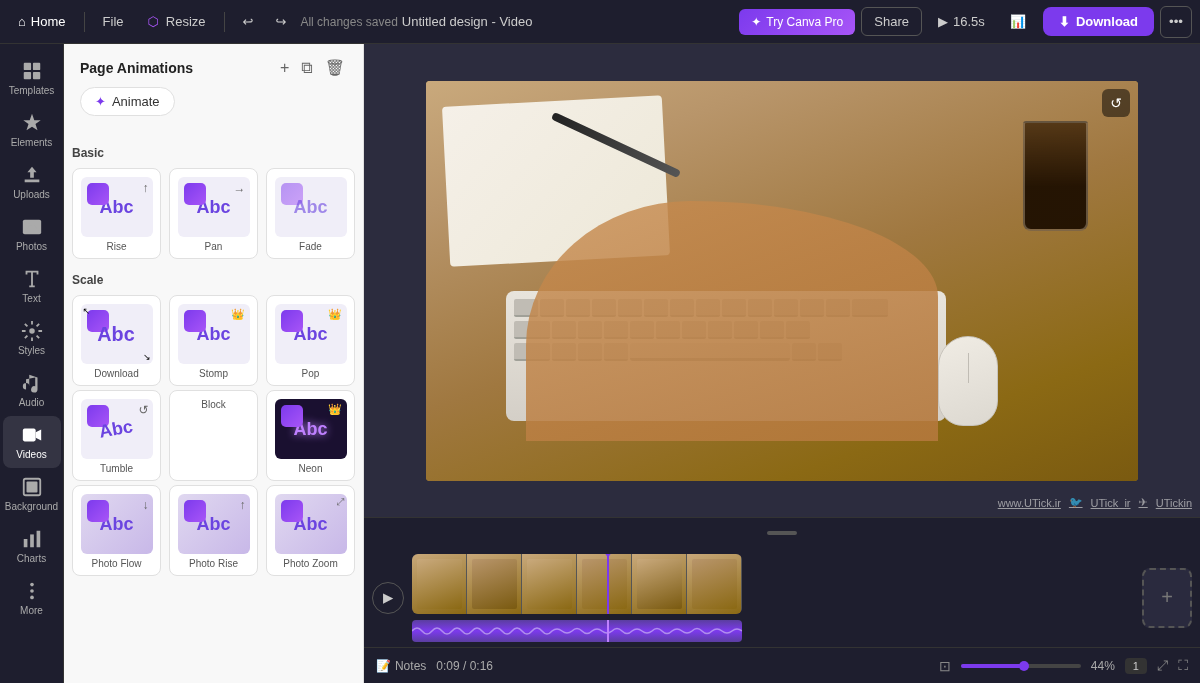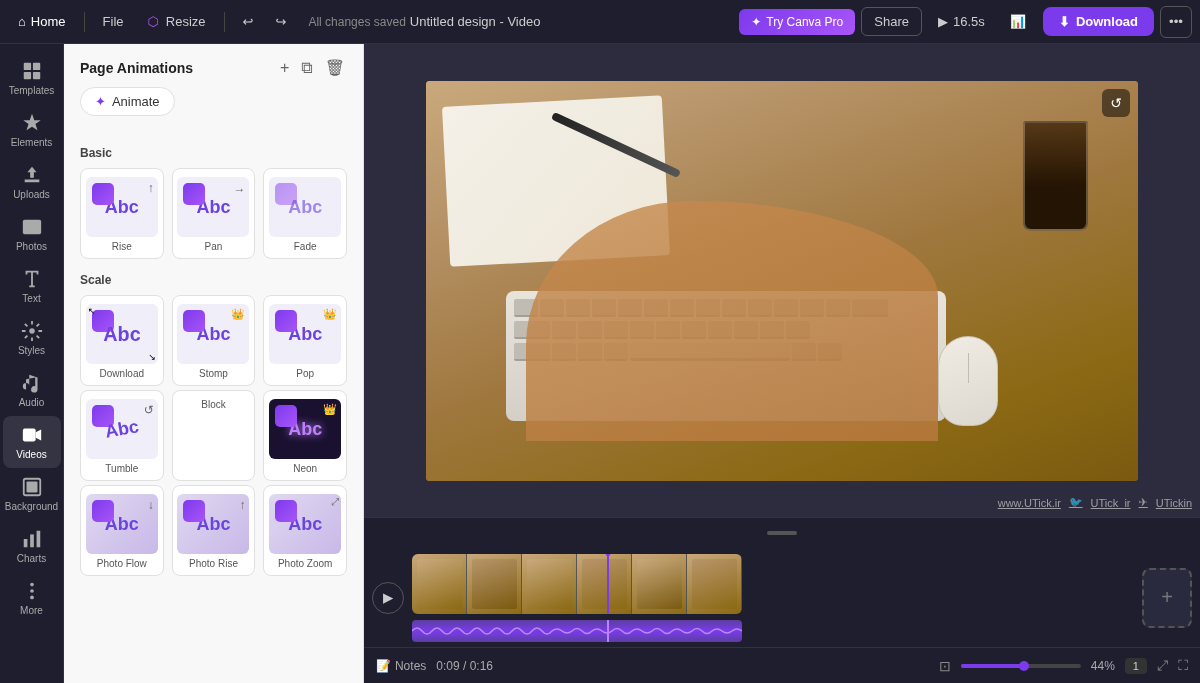--- a/index.html
+++ b/index.html
@@ -85,21 +85,21 @@
       color: #ccc;
       width: 32px;
       height: 32px;
       border-radius: 6px;
       cursor: pointer;
       display: flex;
       align-items: center;
       justify-content: center;
     }
     .undo-redo { display: flex; gap: 2px; }
-    .saved-text { color: #888; font-size: 12px; margin-left: 8px; }
+    .saved-text { color: #888; font-size: 12px; }
 
     
     .main-area {
       display: flex;
       flex: 1;
       overflow: hidden;
     }
 
     
     .sidebar-icons {
@@ -129,21 +129,21 @@
     .sidebar-icon-item svg { width: 22px; height: 22px; }
 
     
     .panel {
       width: 300px;
       background: #f8f8f8;
       border-right: 1px solid #e0e0e0;
       overflow-y: auto;
       flex-shrink: 0;
     }
-    .panel-inner { padding: 12px 16px; }
+    .panel-inner { padding: 12px 8px; }
     .panel-header {
       font-size: 14px;
       font-weight: 600;
       color: #222;
       padding: 14px 16px 10px;
       border-bottom: 1px solid #e8e8e8;
       background: #f8f8f8;
       position: sticky;
       top: 0;
       z-index: 10;

